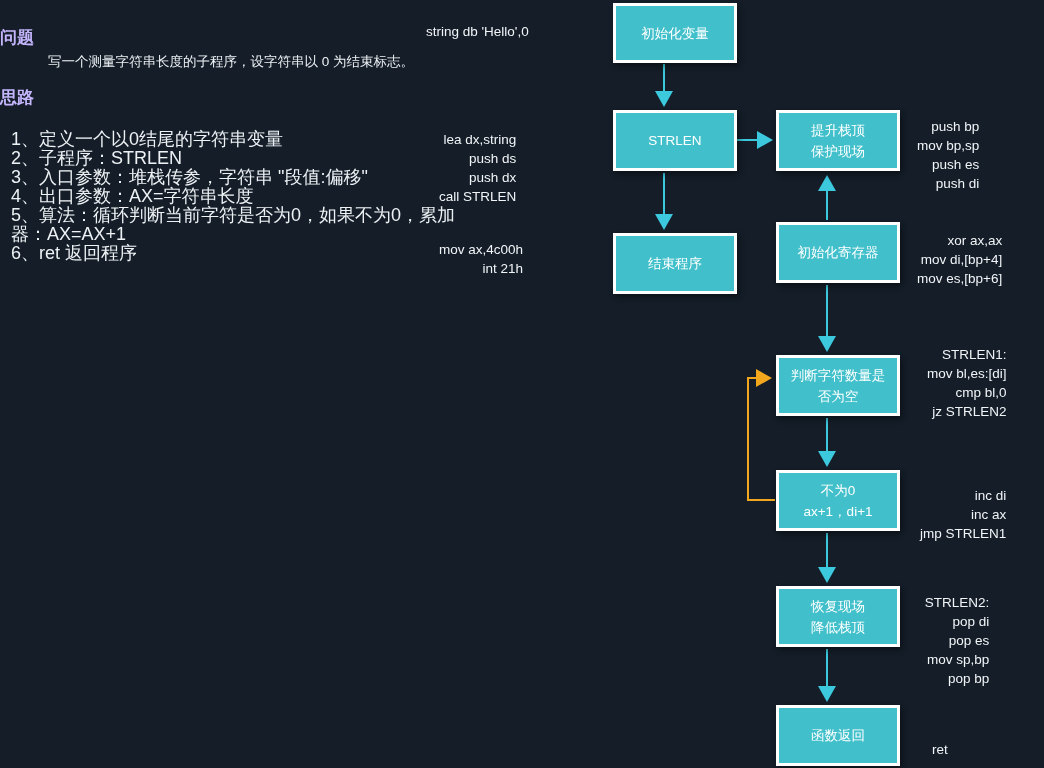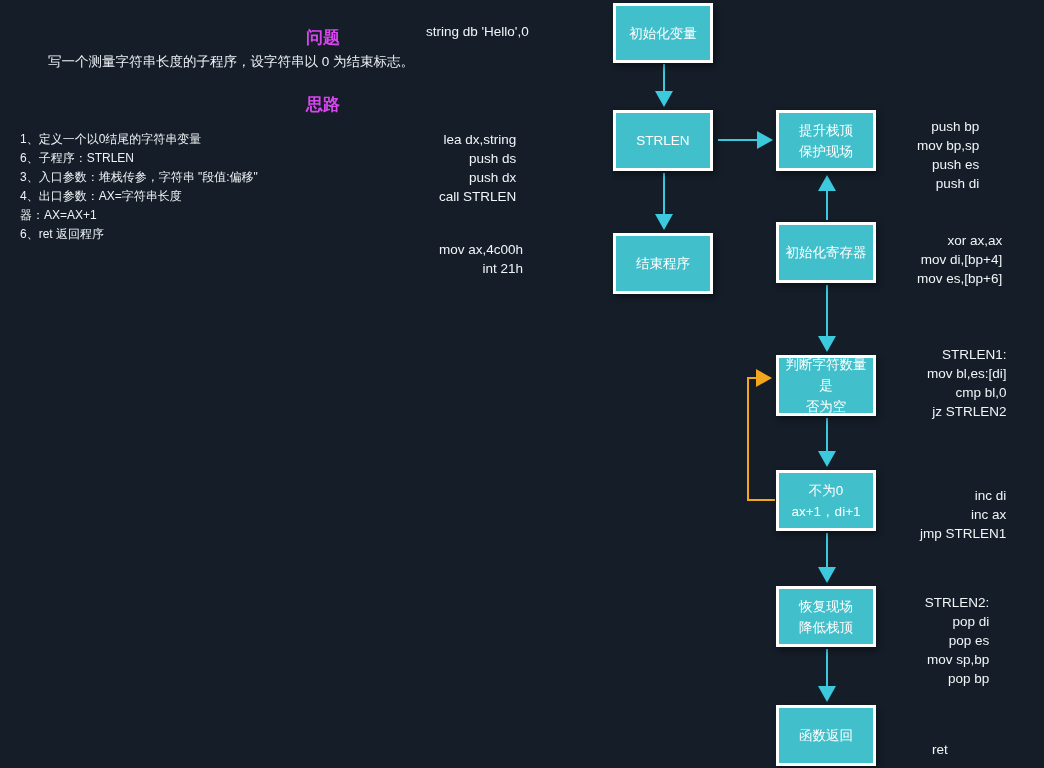--- a/index.html
+++ b/index.html
@@ -6,65 +6,66 @@
   body {
     width: 1044px; height: 768px;
     background: #141d28;
     overflow: hidden;
     position: relative;
     font-family: "Liberation Sans", "DejaVu Sans", sans-serif;
     color: #eef2f5;
   }
   .title {
     position: absolute; left: 0; width: 340px;
-    text-align: right; font-size: 17px; font-weight: bold; color: #d946ef;
+    text-align: left; font-size: 17px; font-weight: bold; color: #c4b5fd;
   }
   .para {
     position: absolute; left: 4px; top: 52px; width: 410px;
     font-size: 13.5px; line-height: 19px; text-align: right;
   }
   .list {
-    position: absolute; left: 20px; top: 130px;
-    font-size: 12px; line-height: 19px;
+    position: absolute; left: 11px; top: 130px;
+    font-size: 18px; line-height: 19px;
   }
   .code {
     position: absolute;
     white-space: pre;
     font-size: 13.5px; line-height: 19px;
     color: #f2f5f7;
     text-align: right;
   }
   .node {
     position: absolute;
-    width: 100px; height: 61px;
+    width: 124px; height: 61px;
     box-sizing: border-box;
     background: #41c0cb;
     border: 3px solid #ffffff;
     color: #ffffff;
     font-size: 13.5px; line-height: 21px;
     display: flex; align-items: center; justify-content: center;
     text-align: center;
     white-space: pre-line;
     box-shadow: 2px 3px 6px rgba(0,0,0,0.45);
   }
   svg.connectors { position: absolute; left: 0; top: 0; }
   svg.connectors line, svg.connectors polyline { stroke-width: 2; }
 </style>
 </head>
 <body>
 
 <div class="title" style="top:26px">问题</div>
 <div class="para">写一个测量字符串长度的子程序，设字符串以 0 为结束标志。</div>
-<div class="title" style="top:93px">思路</div>
+<div class="title" style="top:86px">思路</div>
 
 <div class="list">
   <div>1、定义一个以0结尾的字符串变量</div>
-  <div>6、子程序：STRLEN</div>
+  <div>2、子程序：STRLEN</div>
   <div>3、入口参数：堆栈传参，字符串 "段值:偏移"</div>
   <div>4、出口参数：AX=字符串长度</div>
+  <div>5、算法：循环判断当前字符是否为0，如果不为0，累加</div>
   <div>器：AX=AX+1</div>
   <div>6、ret 返回程序</div>
 </div>
 
 <div class="code" style="left:426px; top:22px">string db 'Hello',0</div>
 <div class="code" style="left:439px; top:130px">lea dx,string
 push ds
 push dx
 call STRLEN</div>
 <div class="code" style="left:439px; top:240px">mov ax,4c00h

